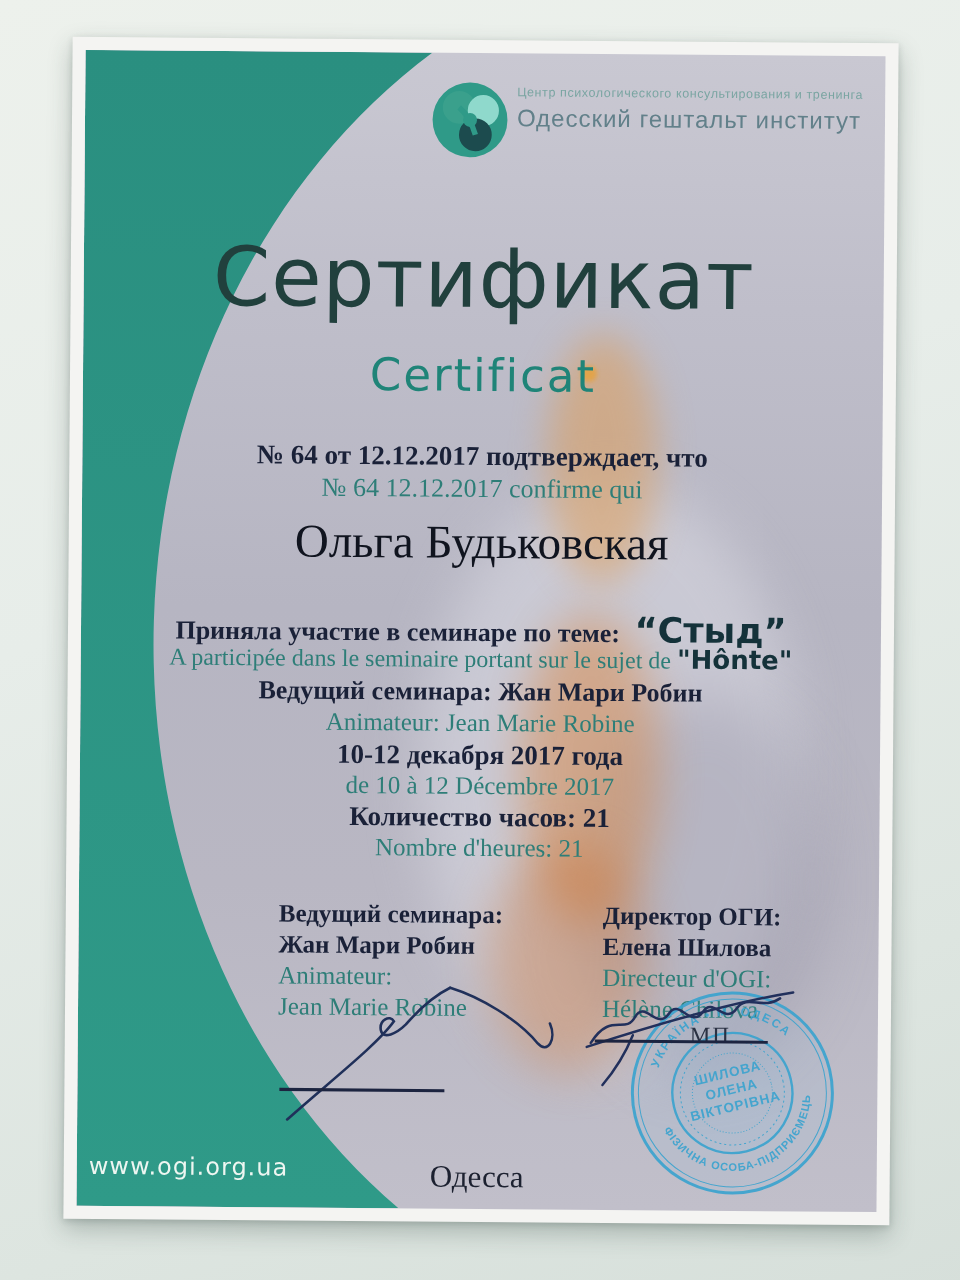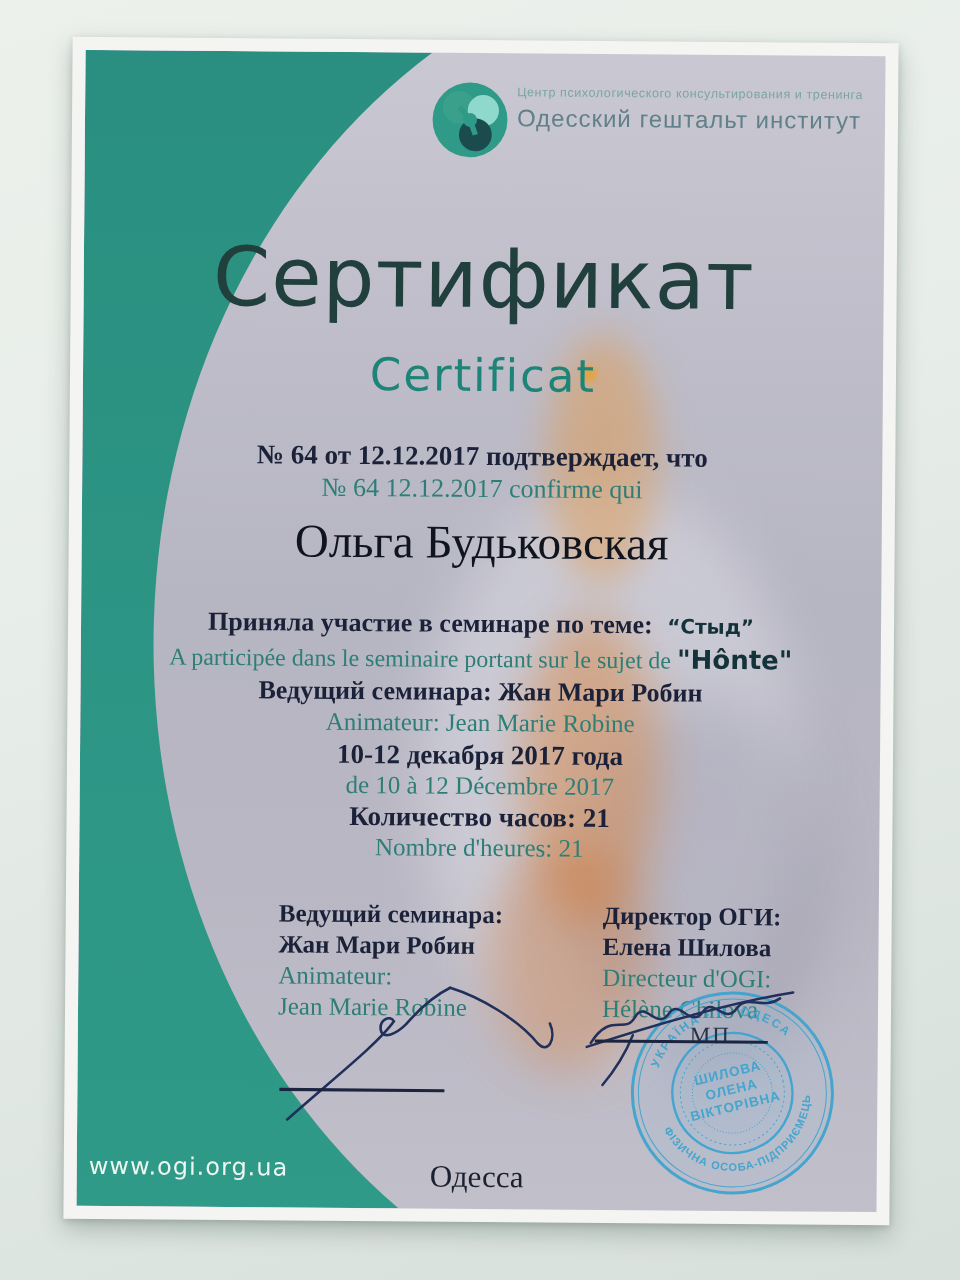--- a/index.html
+++ b/index.html
@@ -37,21 +37,21 @@
 
   .center-line{position:absolute;left:0;width:100%;text-align:center;}
   .title-ru{top:178px;font-family:"DejaVu Sans",sans-serif;font-size:82px;font-weight:500;color:#21403d;letter-spacing:1px;}
   .title-fr{top:296px;font-family:"DejaVu Sans",sans-serif;font-size:45px;font-weight:500;color:#1f8478;letter-spacing:2px;}
   .serif-bold{font-family:"Liberation Serif",serif;font-weight:700;color:#1a2138;}
   .serif-teal{font-family:"Liberation Serif",serif;font-weight:400;color:#2e7e78;}
   .stmt-ru{top:388px;font-size:27px;}
   .stmt-fr{top:421px;font-size:26px;}
   .name{top:462px;font-family:"Liberation Serif",serif;font-size:47px;font-weight:400;color:#10141f;}
   .theme-ru{top:556px;font-size:26px;}
-  .theme-word{font-family:"DejaVu Sans",sans-serif;font-size:20px;font-weight:600;color:#14323a;margin-left:8px;}
+  .theme-word{font-family:"DejaVu Sans",sans-serif;font-size:35px;font-weight:600;color:#14323a;margin-left:8px;}
   .theme-fr{top:590px;font-size:24px;}
   .theme-word-fr{font-family:"DejaVu Sans",sans-serif;font-size:26px;font-weight:600;color:#14323a;}
   .leader-ru{top:624px;font-size:26px;}
   .leader-fr{top:656px;font-size:25px;}
   .dates-ru{top:687px;font-size:27px;}
   .dates-fr{top:719px;font-size:25px;}
   .hours-ru{top:749px;font-size:27px;}
   .hours-fr{top:781px;font-size:25px;}
 
   .sig-block{position:absolute;top:846px;width:300px;font-size:25px;line-height:31px;}

